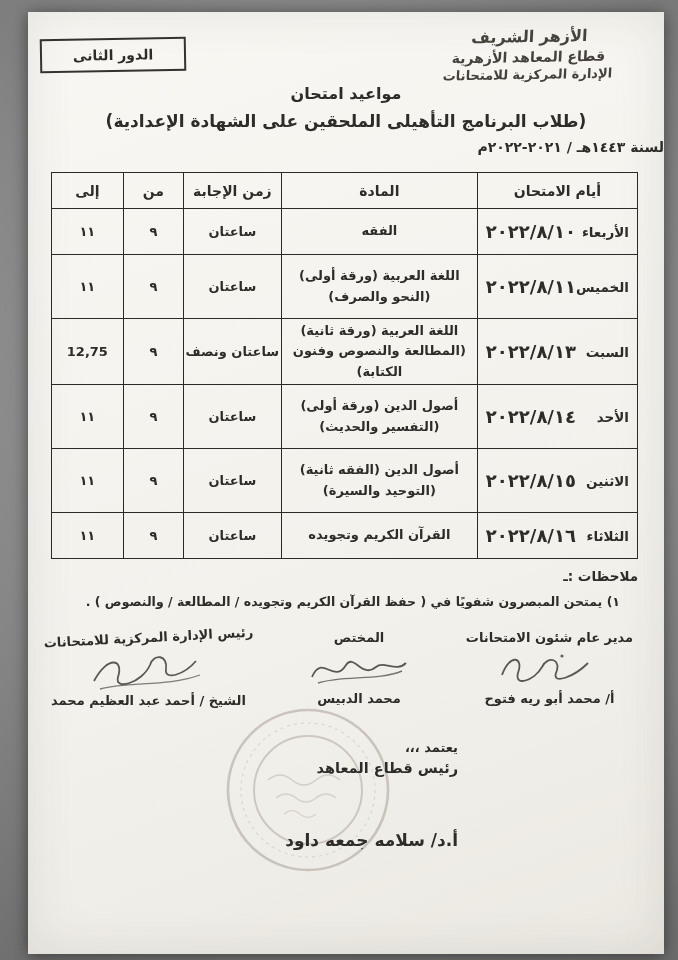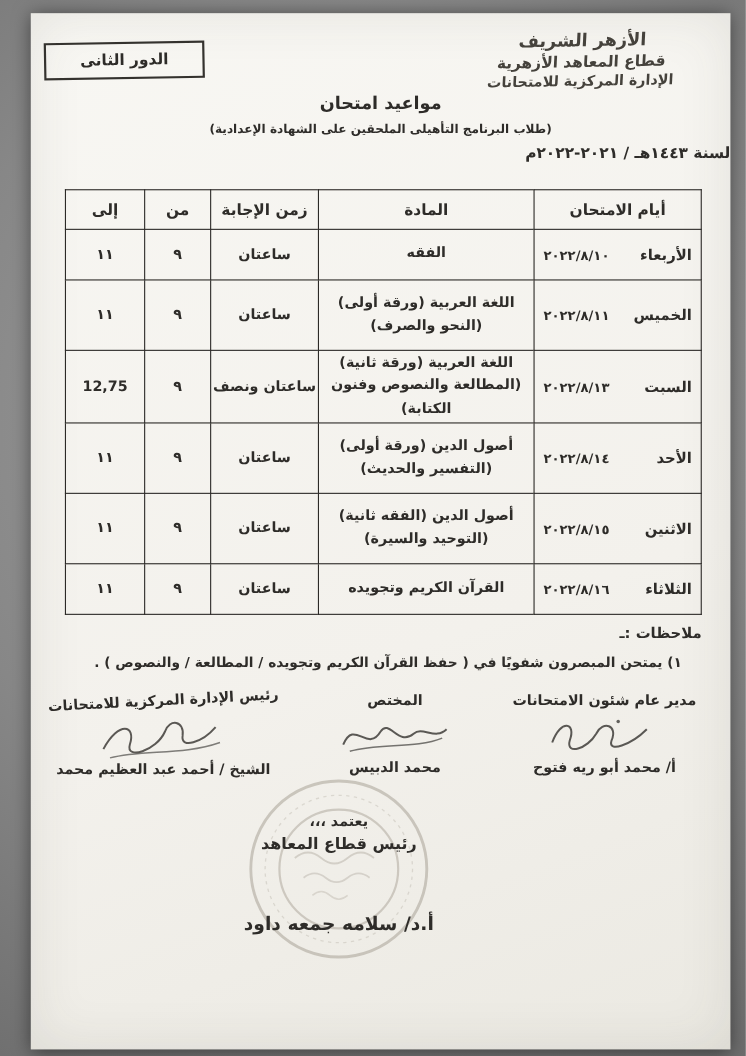--- a/index.html
+++ b/index.html
@@ -31,38 +31,38 @@
   
   .round-box {
     position: absolute; top: 26px; left: 12px; width: 146px; height: 34px;
     border: 2px solid #34322e; display: flex; align-items: center; justify-content: center;
     font-weight: bold; font-size: 14px; transform: rotate(-1deg);
   }
 
   
   .title-block { position: absolute; top: 72px; left: 0; right: 0; text-align: center; font-weight: bold; }
   .t1 { font-size: 16px; }
-  .t2 { font-size: 11px; margin-top: 8px; }
+  .t2 { font-size: 17px; margin-top: 8px; }
   .t3 { font-size: 14px; margin-top: 8px; text-align: right; }
 
   
   table.exam {
     position: absolute; top: 160px; right: 26px;
     border-collapse: collapse; table-layout: fixed;
     text-align: center; font-weight: bold;
   }
   table.exam th, table.exam td { border: 1.7px solid #2c2a27; vertical-align: middle; }
   table.exam th { font-size: 14px; height: 36px; }
   table.exam td { font-size: 13px; }
   tr.r-s  { height: 46px; }
   tr.r-m  { height: 64px; }
   tr.r-l  { height: 66px; }
   .day-cell { display: flex; justify-content: space-between; align-items: center; padding: 0 8px; }
   .day-name { font-size: 13.5px; }
-  .day-date { font-size: 12px; letter-spacing: .5px; }
+  .day-date { font-size: 18px; letter-spacing: .5px; }
   .subject  { white-space: pre-line; line-height: 1.55; padding: 2px 4px; }
 
   
   .notes-title { position: absolute; top: 556px; right: 26px; font-size: 13.5px; font-weight: bold; }
   .note-line   { position: absolute; top: 582px; right: 44px; font-size: 12.5px; font-weight: bold; }
 
   
   .sign-row {
     position: absolute; top: 618px; right: 22px; left: 8px;
     display: flex; justify-content: space-between; align-items: flex-start;
@@ -70,21 +70,21 @@
   .sign-block { text-align: center; font-weight: bold; }
   .sign-title { font-size: 13px; }
   .sign-name  { font-size: 13px; margin-top: 2px; }
   .sig { display: block; margin: 2px auto -2px auto; }
   .sb-1 { width: 140px; }
   .sb-2 { width: 185px; }
   .sb-3 { width: 225px; }
   .sb-3 .sign-title { transform: rotate(-3deg); }
 
   
-  .approval { position: absolute; top: 728px; left: 130px; width: 300px; text-align: center; font-weight: bold; z-index: 2; }
+  .approval { position: absolute; top: 728px; left: 130px; width: 300px; text-align: right; font-weight: bold; z-index: 2; }
   .ap1 { font-size: 13px; }
   .ap2 { font-size: 14.5px; margin-top: 5px; }
   .ap-name { font-size: 17px; margin-top: 54px; }
   .stamp { position: absolute; top: 690px; left: 192px; width: 176px; height: 176px; z-index: 1; opacity: .8; }
 </style>
 </head>
 <body>
 
 <div class="page">
 

